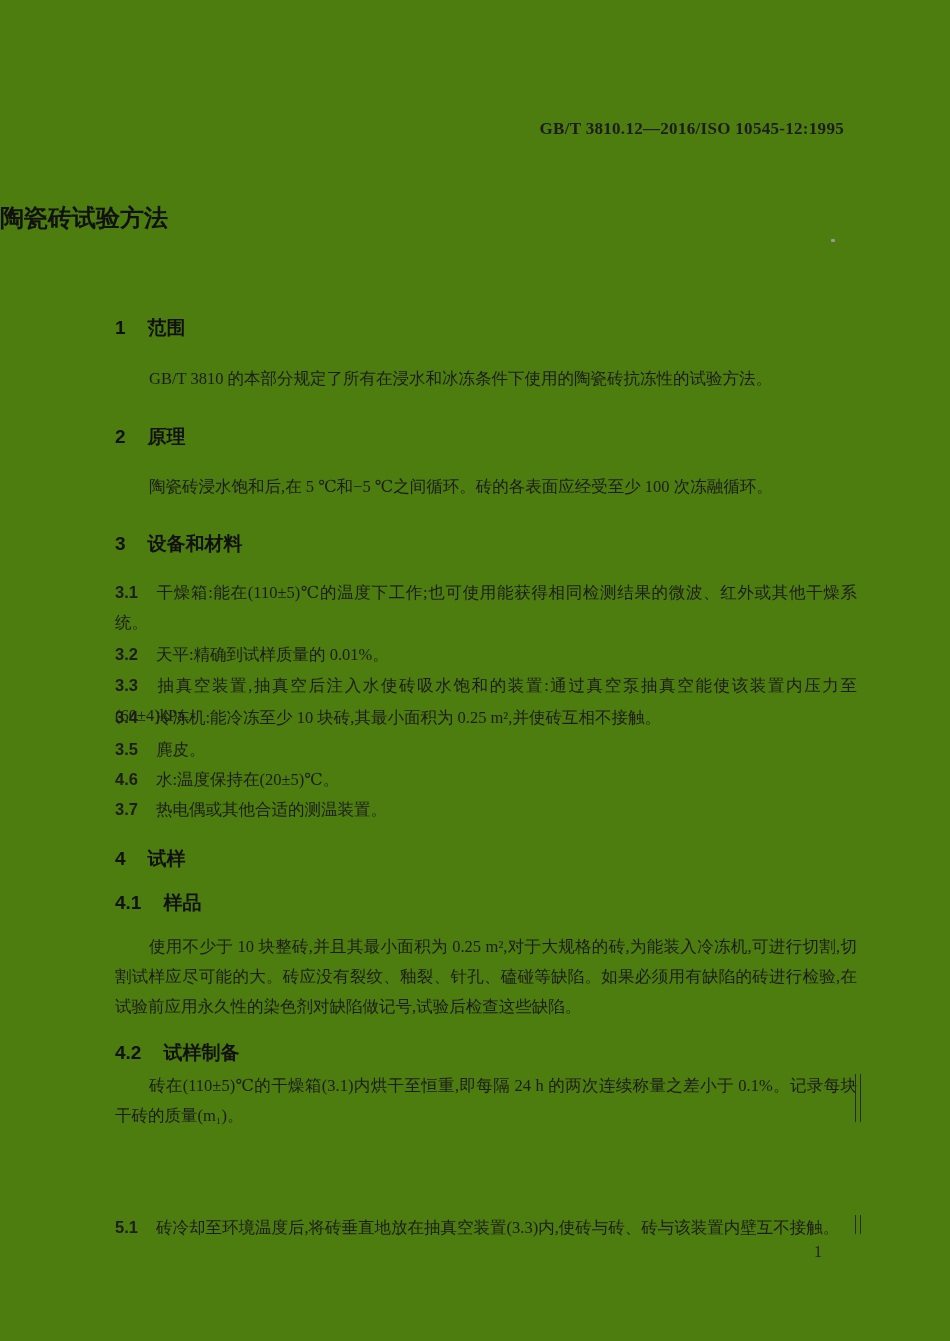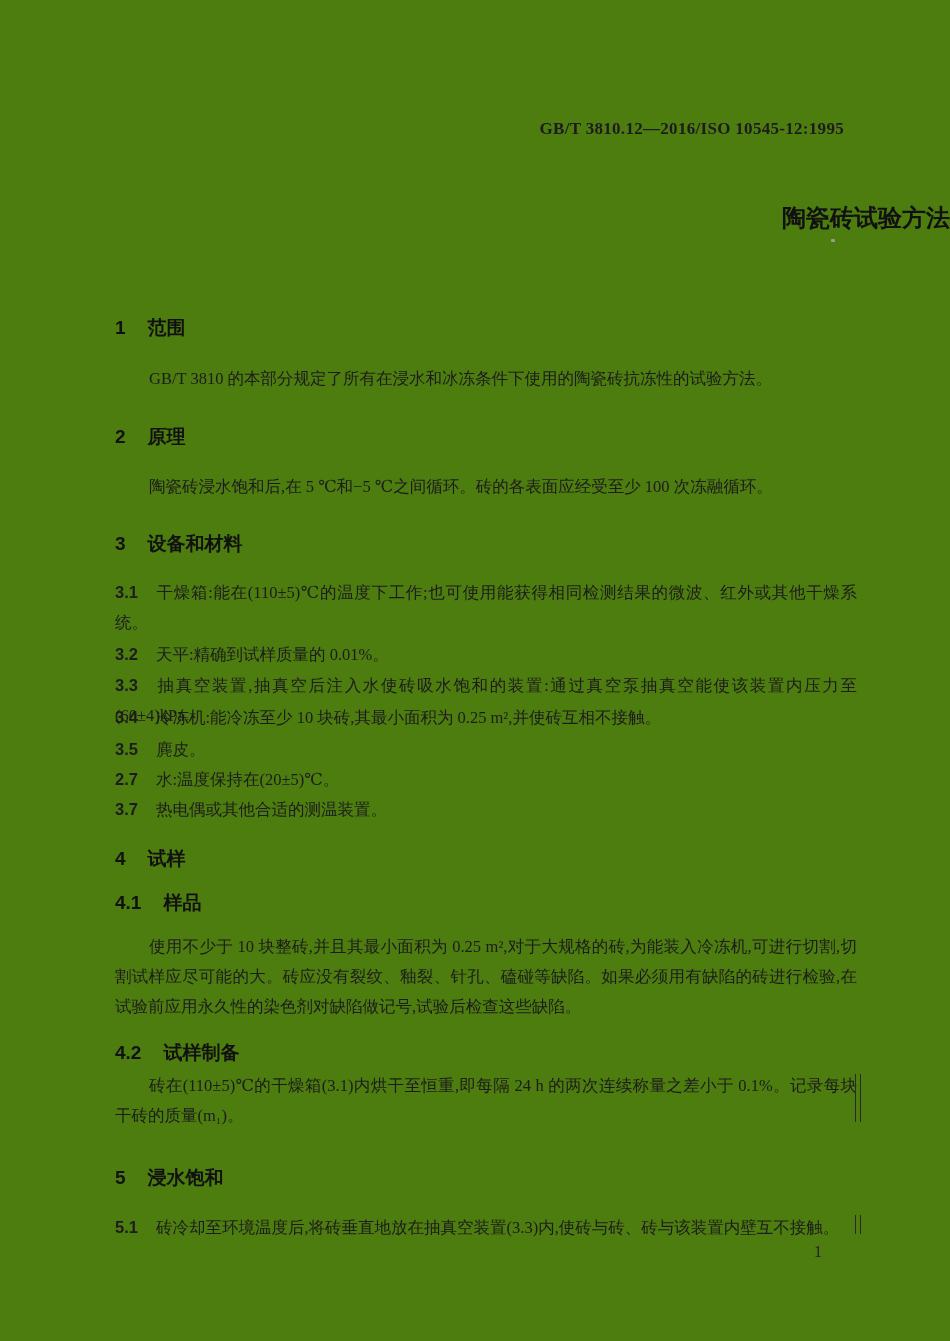--- a/index.html
+++ b/index.html
@@ -13,21 +13,21 @@
   }
   .abs{position:absolute;left:115px;width:742px;margin:0;}
   .doc-code{
     position:absolute;top:119px;right:106px;
     font-size:17px;font-weight:bold;
     letter-spacing:0.3px;
     font-family:"Liberation Serif","DejaVu Serif",serif;
   }
   .doc-title{
     position:absolute;top:199px;left:0;width:950px;
-    text-align:right;
+    text-align:left;
     font-family:"Liberation Sans","DejaVu Sans",sans-serif;
     font-weight:bold;font-size:24px;line-height:38px;
     color:#111;
   }
   .h{
     font-family:"Liberation Sans","DejaVu Sans",sans-serif;
     font-weight:bold;font-size:19px;line-height:20px;color:#111;
   }
   .hnum{display:inline-block;margin-right:22px;}
   .p{
@@ -75,32 +75,31 @@
   <p class="abs h" style="top:427px"><span class="hnum">2</span><span>原理</span></p>
   <p class="abs p indent" style="top:472px">陶瓷砖浸水饱和后,在 5 ℃和−5 ℃之间循环。砖的各表面应经受至少 100 次冻融循环。</p>
 
   <p class="abs h" style="top:534px"><span class="hnum">3</span><span>设备和材料</span></p>
 
   <p class="abs p" style="top:577px"><i class="clause-num">3.1</i><span>干燥箱:能在(110±5)℃的温度下工作;也可使用能获得相同检测结果的微波、红外或其他干燥系统。</span></p>
   <p class="abs p" style="top:639px"><i class="clause-num">3.2</i><span>天平:精确到试样质量的 0.01%。</span></p>
   <p class="abs p" style="top:670px"><i class="clause-num">3.3</i><span>抽真空装置,抽真空后注入水使砖吸水饱和的装置:通过真空泵抽真空能使该装置内压力至(60±4)kPa。</span></p>
   <p class="abs p" style="top:702px"><i class="clause-num">3.4</i><span>冷冻机:能冷冻至少 10 块砖,其最小面积为 0.25 m²,并使砖互相不接触。</span></p>
   <p class="abs p" style="top:734px"><i class="clause-num">3.5</i><span>麂皮。</span></p>
-  <p class="abs p" style="top:764px"><i class="clause-num">2.7</i><span>水:温度保持在(20±5)℃。</span></p>
+  <p class="abs p" style="top:764px"><i class="clause-num">4.6</i><span>水:温度保持在(20±5)℃。</span></p>
   <p class="abs p" style="top:794px"><i class="clause-num">3.7</i><span>热电偶或其他合适的测温装置。</span></p>
 
   <p class="abs h" style="top:849px"><span class="hnum">4</span><span>试样</span></p>
 
   <p class="abs h" style="top:893px"><span class="hnum">4.1</span><span>样品</span></p>
   <p class="abs p indent" style="top:932px">使用不少于 10 块整砖,并且其最小面积为 0.25 m²,对于大规格的砖,为能装入冷冻机,可进行切割,切割试样应尽可能的大。砖应没有裂纹、釉裂、针孔、磕碰等缺陷。如果必须用有缺陷的砖进行检验,在试验前应用永久性的染色剂对缺陷做记号,试验后检查这些缺陷。</p>
 
   <p class="abs h" style="top:1043px"><span class="hnum">4.2</span><span>试样制备</span></p>
   <p class="abs p indent" style="top:1071px">砖在(110±5)℃的干燥箱(3.1)内烘干至恒重,即每隔 24 h 的两次连续称量之差小于 0.1%。记录每块干砖的质量(m₁)。</p>
 
-  <p class="abs h" style="top:1168px"><span class="hnum">5</span><span>浸水饱和</span></p>
   <p class="abs p" style="top:1212px"><i class="clause-num">5.1</i><span>砖冷却至环境温度后,将砖垂直地放在抽真空装置(3.3)内,使砖与砖、砖与该装置内壁互不接触。</span></p>
 
   <div class="change-marker marker-1"></div>
   <div class="change-marker marker-2"></div>
 
   <div class="page-number">1</div>
 
 </div>
 
 </body></html>

